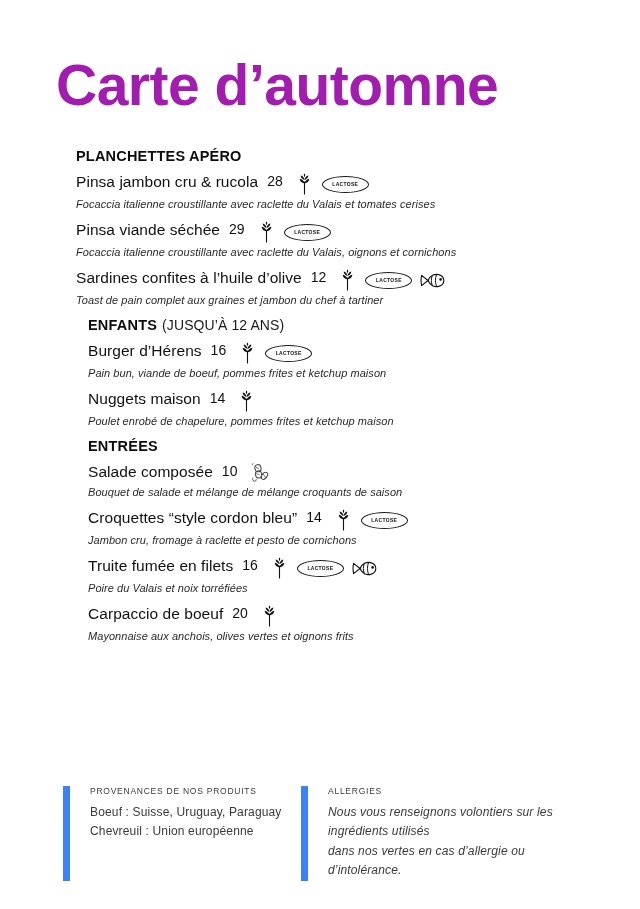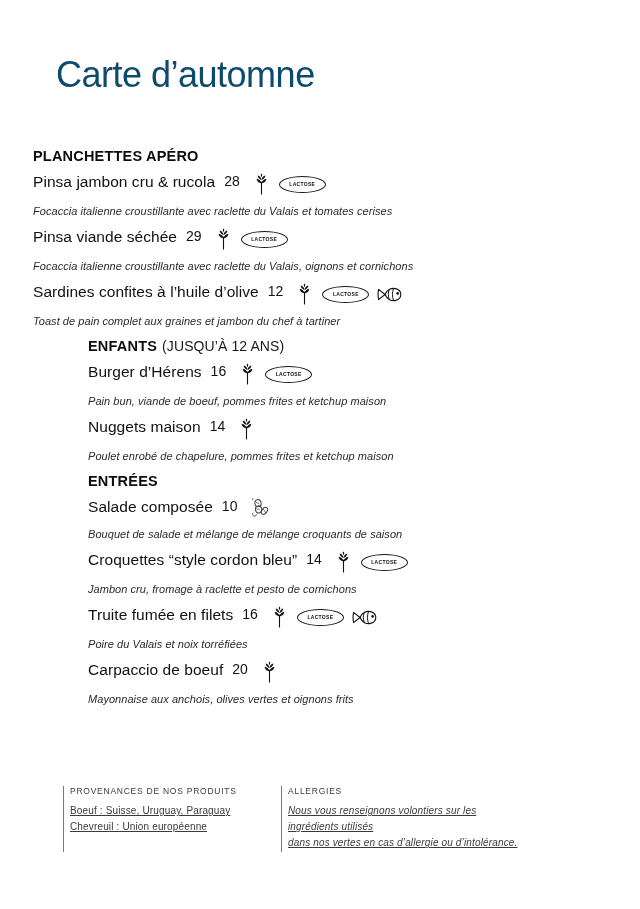--- a/index.html
+++ b/index.html
@@ -20,46 +20,46 @@
     position: absolute;
     inset: 0;
     padding: 0;
   }
 
   
   .title {
     position: absolute;
     left: 56px;
     top: 57px;
-    font-size: 36px;
-    font-weight: 400;
+    font-size: 57px;
+    font-weight: 700;
     letter-spacing: -0.5px;
     line-height: 1;
-    color: #0c4a6e;
+    color: #a21caf;
     white-space: nowrap;
   }
 
   
   .menu {
     position: absolute;
     left: 0;
     top: 148px;
     width: 640px;
   }
 
   .section {
     margin-bottom: 4px;
   }
   .section.indent .section-head,
   .section.indent .item {
     padding-left: 88px;
   }
   .section .section-head,
   .section .item {
-    padding-left: 33px;
+    padding-left: 76px;
   }
 
   .section-head {
     font-size: 14.5px;
     font-weight: 700;
     letter-spacing: 0.2px;
     color: #0d0d0d;
     margin-bottom: 9px;
     display: flex;
     align-items: baseline;
@@ -96,21 +96,21 @@
   .item-icons {
     display: flex;
     align-items: center;
     gap: 8px;
     margin-left: 12px;
   }
   .item-desc {
     font-size: 11px;
     font-style: italic;
     color: #2a2a2a;
-    margin-top: 10px;
+    margin-top: 3px;
     letter-spacing: 0.05px;
   }
 
   
   .icon-wheat svg { display: block; }
   .icon-fish svg { display: block; }
   .icon-nuts svg { display: block; }
 
   .badge-lactose {
     display: inline-flex;
@@ -129,44 +129,43 @@
 
   
   .footer {
     position: absolute;
     left: 0;
     top: 786px;
     width: 640px;
     display: flex;
   }
   .foot-block {
-    border-left: 1px solid #3b82f6;
-    padding-left: 6px;
+    border-left: 7px solid #3b82f6;
+    padding-left: 20px;
   }
   .foot-block.provenance {
     margin-left: 63px;
     width: 200px;
   }
   .foot-block.allergies {
     margin-left: 11px;
     width: 240px;
   }
   .foot-title {
     font-size: 8.5px;
     font-weight: 400;
     letter-spacing: 0.75px;
     color: #3a3a3a;
     margin-bottom: 7px;
   }
   .foot-line {
-    font-size: 10px;
+    font-size: 12px;
     color: #3a3a3a;
     line-height: 1.62;
     letter-spacing: 0.15px;
-    text-decoration: underline;
   }
   .foot-line.italic {
     font-style: italic;
   }
 </style>
 </head>
 <body>
 
 <div class="page">
 

